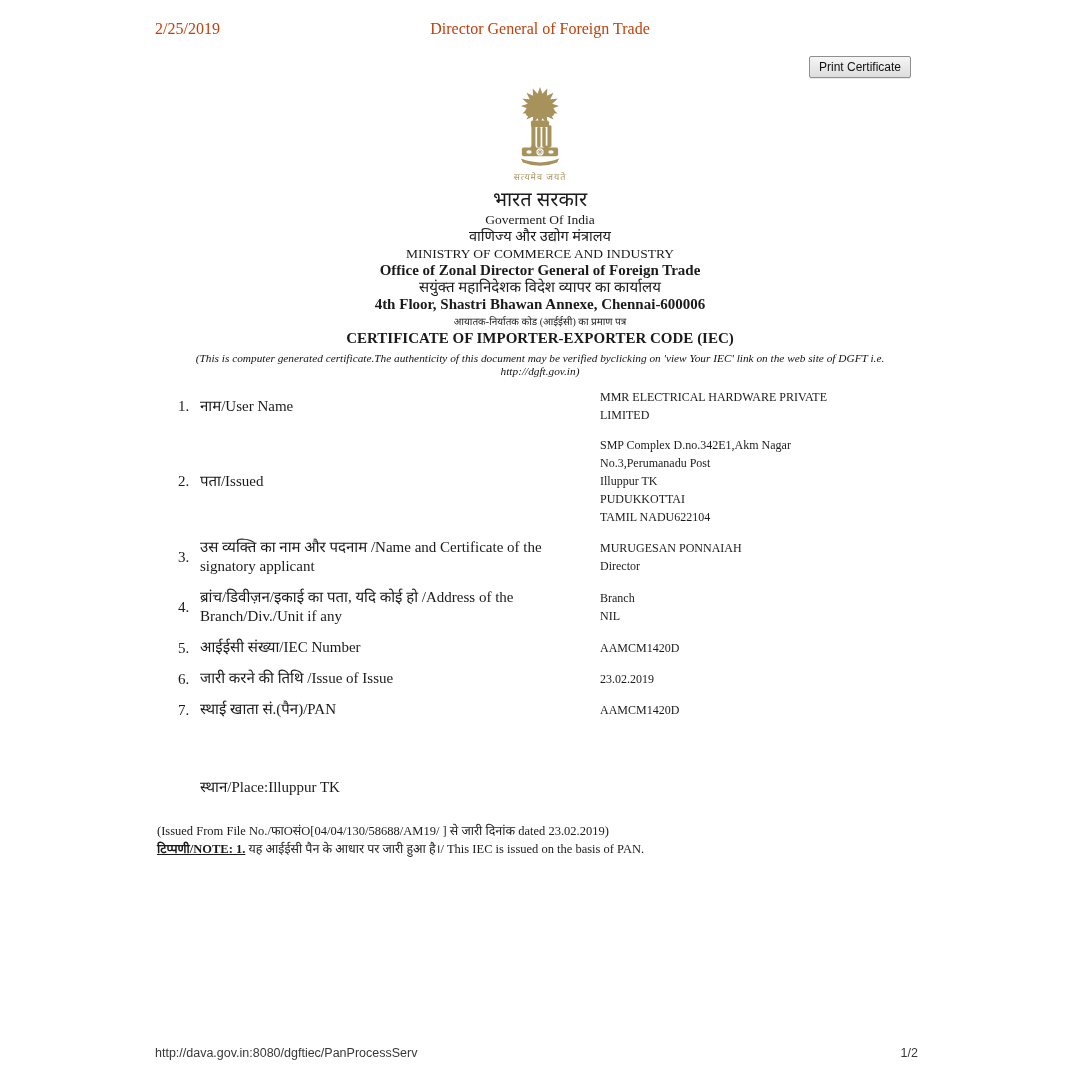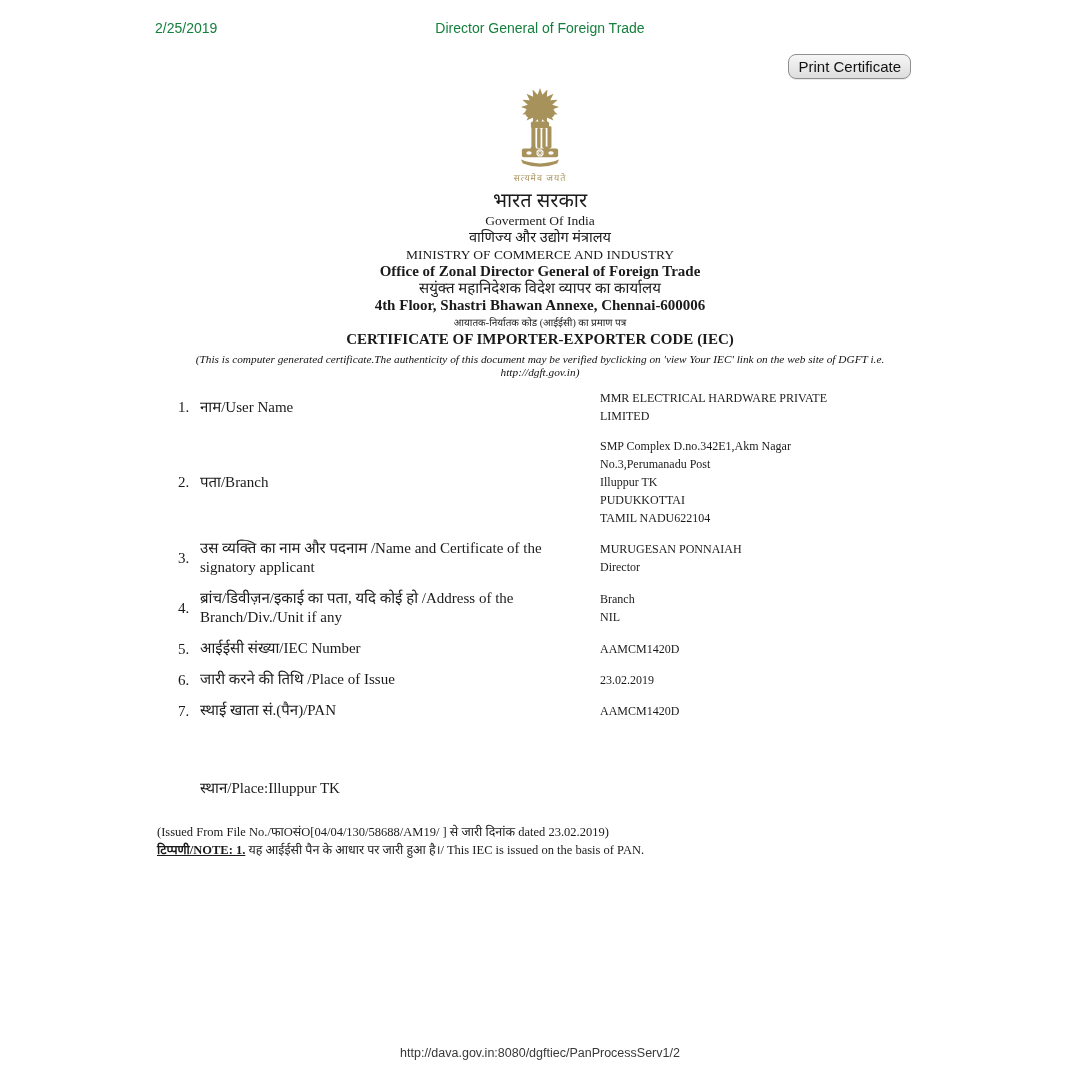--- a/index.html
+++ b/index.html
@@ -4,33 +4,33 @@
 <title>Director General of Foreign Trade</title>
 <style>
   * { margin: 0; padding: 0; box-sizing: border-box; }
   html, body { width: 1080px; height: 1080px; background: #ffffff; overflow: hidden; }
   body { font-family: "Liberation Serif", serif; color: #1a1a1a; }
 
   .page { position: relative; width: 1080px; height: 1080px; padding: 20px 155px 0 155px; }
 
   
   .print-header { display: flex; align-items: flex-start;
-    font-family: Liberation Sans, sans-serif; font-size: 14px; color: #15803d; }
+    font-family: Liberation Serif, serif; font-size: 16px; color: #c2410c; }
   .print-header .ph-left  { flex: 1; text-align: left; }
   .print-header .ph-title { flex: 0 0 auto; }
   .print-header .ph-right { flex: 1; }
-  .print-footer { position: absolute; left: 155px; right: 155px; bottom: 20px;
-    display: flex; justify-content: center;
+  .print-footer { position: absolute; left: 155px; right: 162px; bottom: 20px;
+    display: flex; justify-content: space-between;
     font-family: "Liberation Sans", sans-serif; font-size: 12.5px; color: #383838; }
 
   
   .button-row { text-align: right; margin-top: 18px; padding-right: 14px; }
-  .print-btn { font-family: "Liberation Sans", sans-serif; font-size: 15px; color: #111;
+  .print-btn { font-family: "Liberation Sans", sans-serif; font-size: 12px; color: #111;
     background: linear-gradient(#f6f6f6, #dddddd); border: 1px solid #8f8f8f;
-    border-radius: 8px; padding: 3px 9px; cursor: pointer; box-shadow: 0 1px 0 rgba(0,0,0,0.08); }
+    border-radius: 2px; padding: 3px 9px; cursor: pointer; box-shadow: 0 1px 0 rgba(0,0,0,0.08); }
 
   
   .emblem-wrap { margin-top: 9px; text-align: center; line-height: 0; }
   .emblem-motto { font-size: 9px; line-height: 12px; color: #a8925c; letter-spacing: 1px; }
 
   
   .heading { text-align: center; margin-top: 4px; }
   .h-in       { font-size: 20px;   line-height: 24px; }
   .h-hi       { font-size: 14.5px; line-height: 17px; }
   .h-en       { font-size: 13.5px; line-height: 17px; }
@@ -118,21 +118,21 @@
 
   <div class="fields">
     <div class="field-row">
       <div class="field-num">1.</div>
       <div class="field-label">नाम/User Name</div>
       <div class="field-value">MMR ELECTRICAL HARDWARE PRIVATE
 LIMITED</div>
     </div>
     <div class="field-row">
       <div class="field-num">2.</div>
-      <div class="field-label">पता/Branch</div>
+      <div class="field-label">पता/Issued</div>
       <div class="field-value">SMP Complex D.no.342E1,Akm Nagar
 No.3,Perumanadu Post
 Illuppur TK
 PUDUKKOTTAI
 TAMIL NADU622104</div>
     </div>
     <div class="field-row">
       <div class="field-num">3.</div>
       <div class="field-label">उस व्यक्ति का नाम और पदनाम /Name and Certificate of the signatory applicant</div>
       <div class="field-value">MURUGESAN PONNAIAH
@@ -144,21 +144,21 @@
       <div class="field-value">Branch
 NIL</div>
     </div>
     <div class="field-row">
       <div class="field-num">5.</div>
       <div class="field-label">आईईसी संख्या/IEC Number</div>
       <div class="field-value">AAMCM1420D</div>
     </div>
     <div class="field-row">
       <div class="field-num">6.</div>
-      <div class="field-label">जारी करने की तिथि /Place of Issue</div>
+      <div class="field-label">जारी करने की तिथि /Issue of Issue</div>
       <div class="field-value">23.02.2019</div>
     </div>
     <div class="field-row">
       <div class="field-num">7.</div>
       <div class="field-label">स्थाई खाता सं.(पैन)/PAN</div>
       <div class="field-value">AAMCM1420D</div>
     </div>
   </div>
 
   <div class="place-line">स्थान/Place:Illuppur TK</div>

